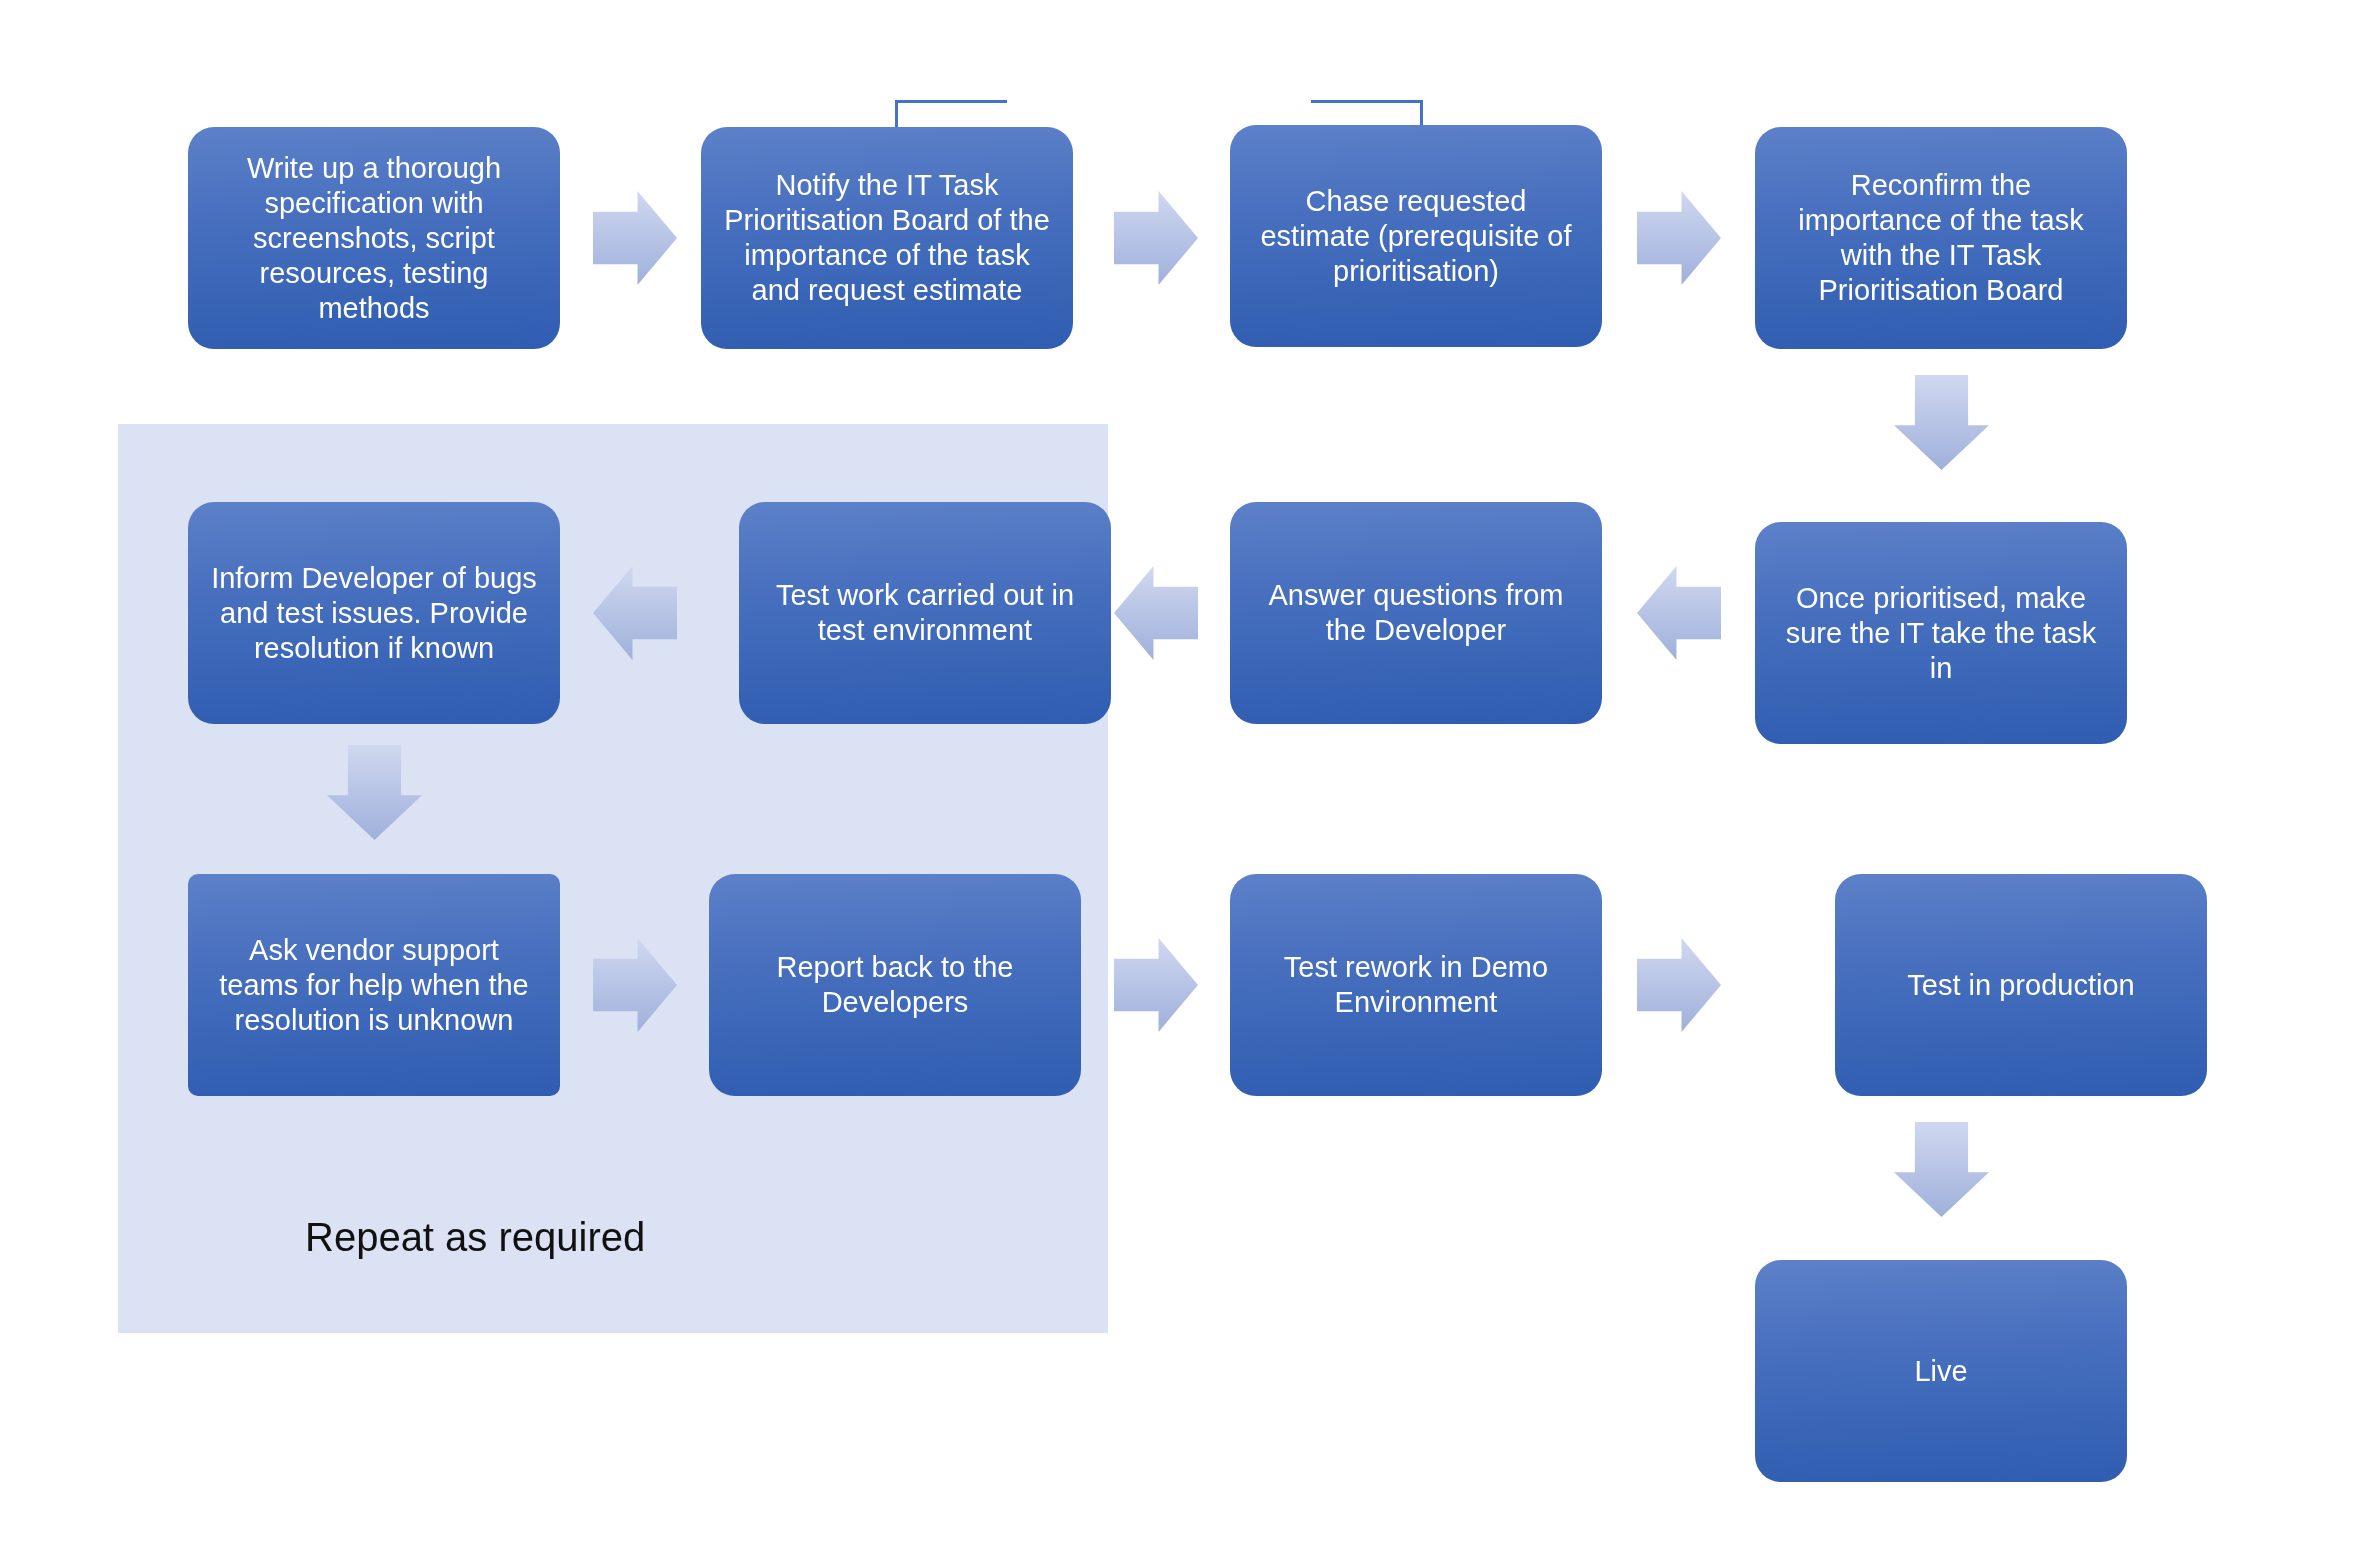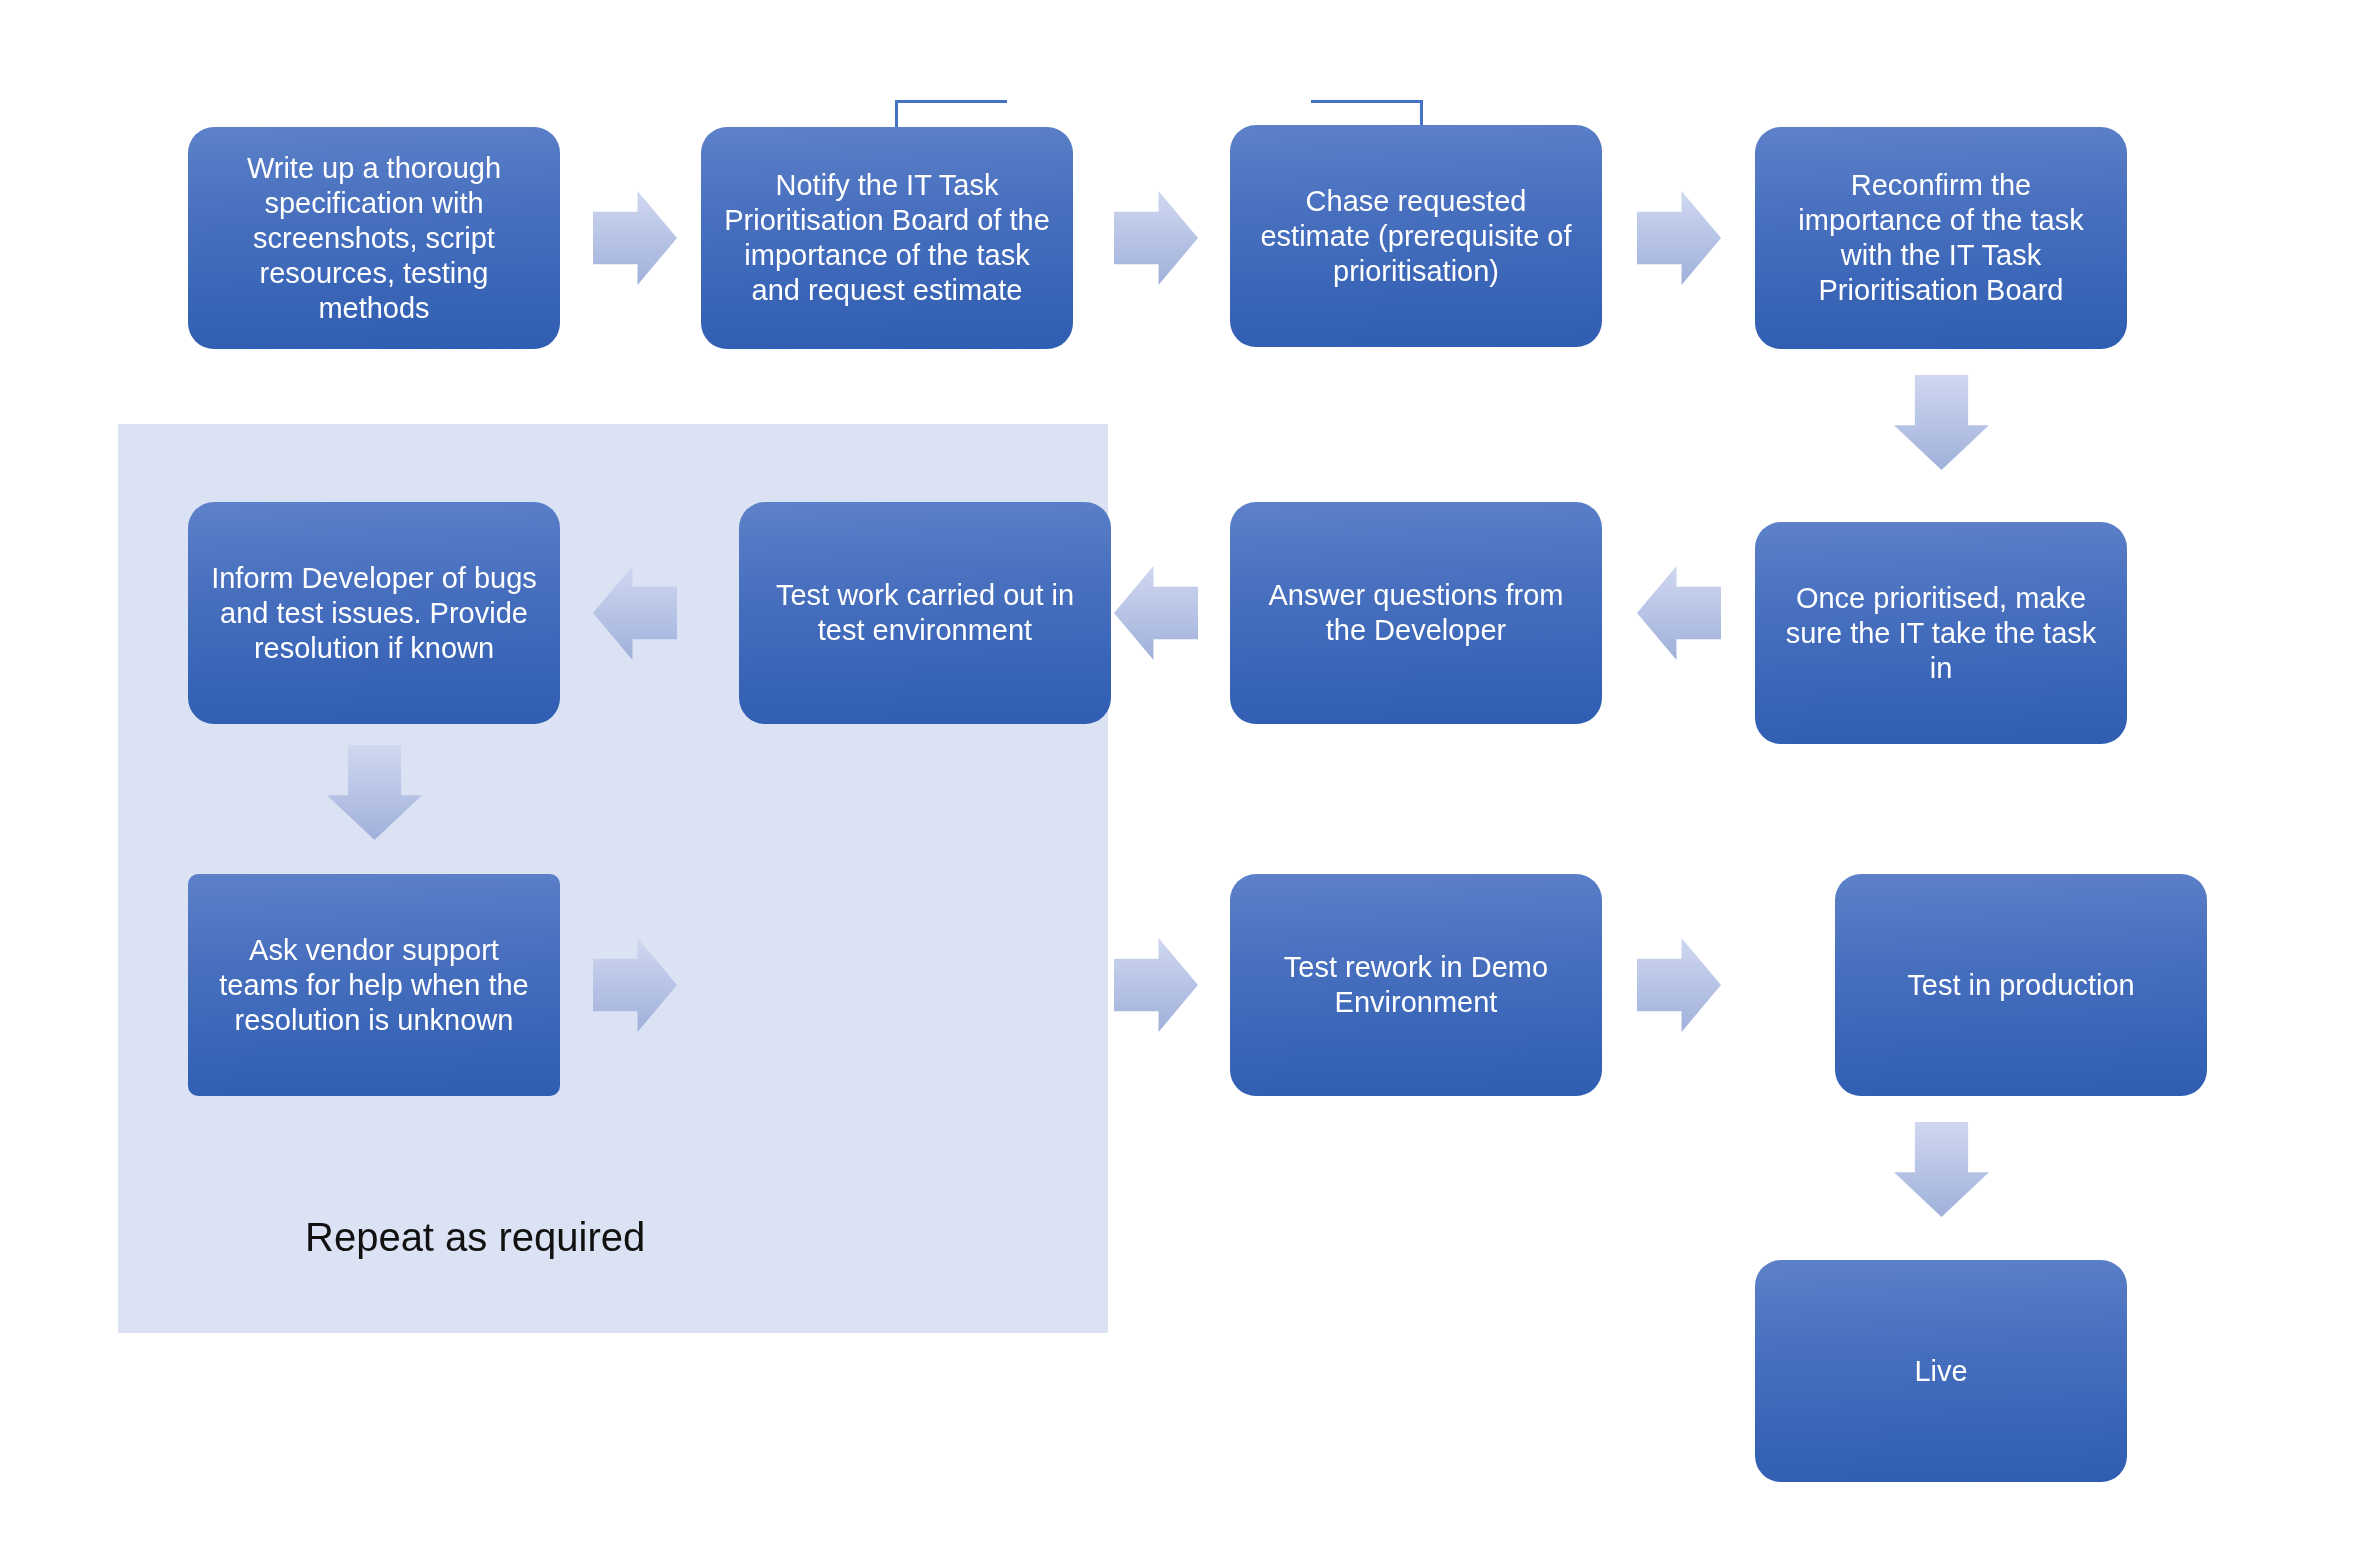--- a/index.html
+++ b/index.html
@@ -131,20 +131,23 @@
 
   <div class="arrow left" style="left:1637px; top:566px;"></div>
   <div class="arrow left" style="left:1114px; top:566px;"></div>
   <div class="arrow left" style="left:593px; top:566px;"></div>
 
   <div class="arrow down" style="left:327px; top:745px;"></div>
 
   <div class="node" style="left:188px; top:874px;border-radius:10px;">
     <span>Ask vendor support teams for help when the resolution is unknown</span>
   </div>
+  <div class="node" style="left:709px; top:874px;">
+    <span>Report back to the Developers</span>
+  </div>
   <div class="node" style="left:1230px; top:874px;">
     <span>Test rework in Demo Environment</span>
   </div>
   <div class="node" style="left:1835px; top:874px;">
     <span>Test in production</span>
   </div>
 
   <div class="arrow right" style="left:593px; top:938px;"></div>
   <div class="arrow right" style="left:1114px; top:938px;"></div>
   <div class="arrow right" style="left:1637px; top:938px;"></div>

